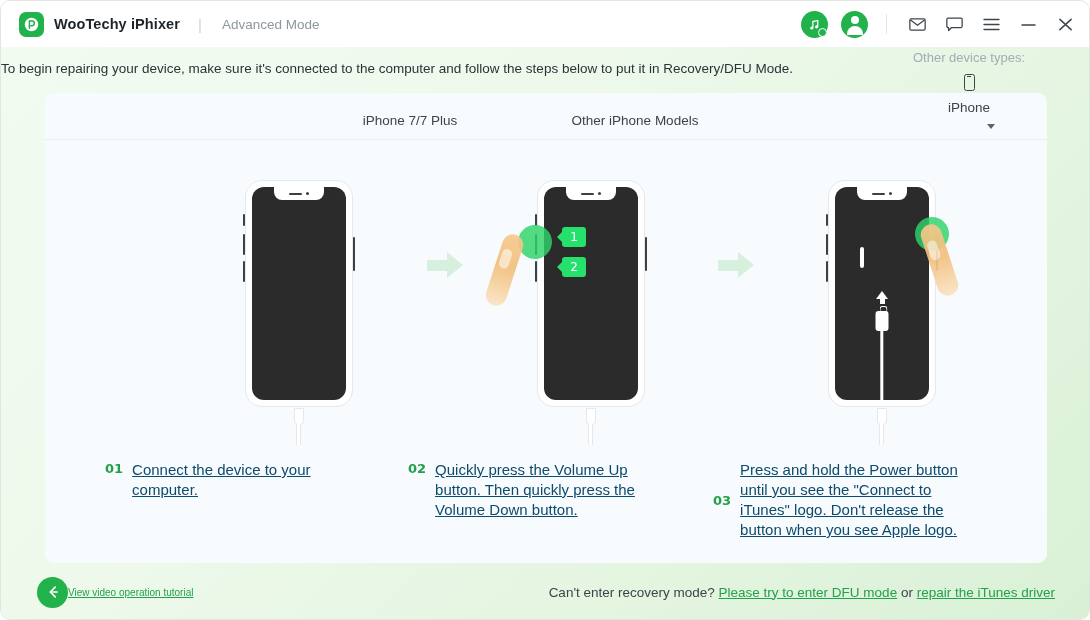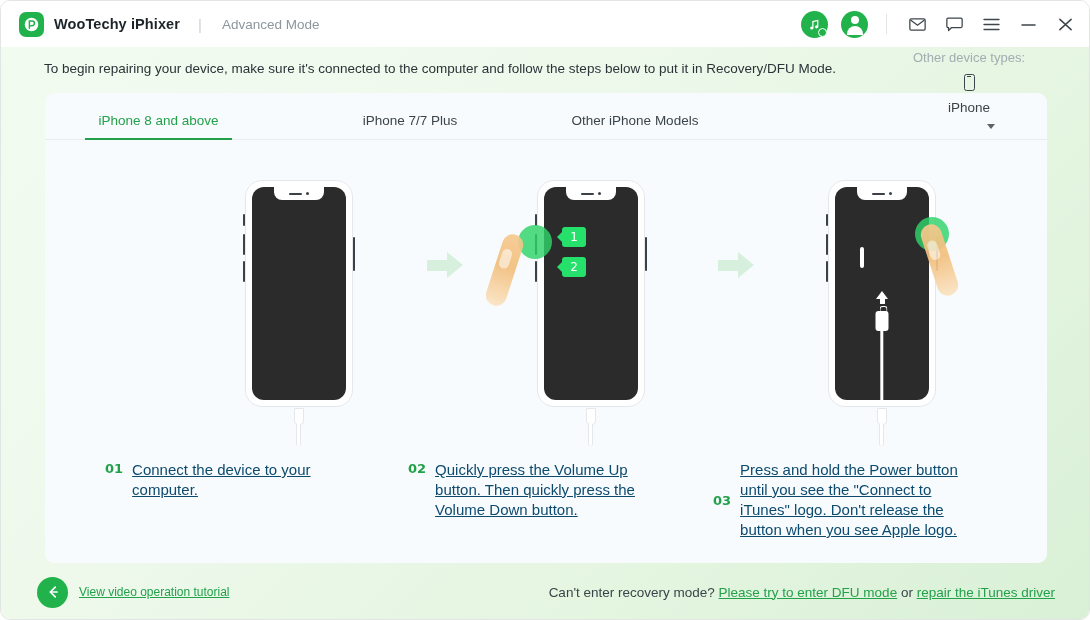--- a/index.html
+++ b/index.html
@@ -82,21 +82,20 @@
   
   .body-area {
     position: absolute; top: 46px; left: 0;
     width: 1090px; height: 574px;
     background:
       linear-gradient(135deg, #f2fbf0 0%, #eef9ec 35%, #e4f5e0 70%, #d9f0d6 100%);
   }
 
   .banner {
     position: absolute; top: 14px; left: 0; width: 878px;
-    text-align: center;
     font-size: 13.5px; color: #2b3338;
   }
 
   
   .card {
     position: absolute; top: 46px; left: 44px;
     width: 1002px; height: 470px;
     background: #f8fbfd;
     border-radius: 9px;
   }
@@ -323,22 +322,22 @@
     width: 1090px; height: 58px;
     display: flex; align-items: center;
   }
   .back-btn {
     position: absolute; left: 36px;
     width: 31px; height: 31px; border-radius: 50%;
     background: #22b24c;
     display: flex; align-items: center; justify-content: center;
   }
   .tutorial-link {
-    position: absolute; left: 78px;
-    font-size: 12px; color: #22a14a;
+    position: absolute; left: 67px;
+    font-size: 10px; color: #22a14a;
     text-decoration: underline;
   }
   .footer-right {
     position: absolute; right: 36px;
     font-size: 13.5px; color: #3b444a;
   }
   .footer-right a {
     color: #22a14a; text-decoration: underline;
   }
 </style>
@@ -412,21 +411,20 @@
     </div>
   </div>
 
   <div class="body-area">
 
     <div class="banner">To begin repairing your device, make sure it's connected to the computer and follow the steps below to put it in Recovery/DFU Mode.</div>
 
     <div class="card">
 
       <div class="tabs-row">
-        <div class="tab tab-0 active">iPhone 8 and above</div>
         <div class="tab tab-1">iPhone 7/7 Plus</div>
         <div class="tab tab-2">Other iPhone Models</div>
 
         <div class="device-select">
           <span class="device-label">Other device types:</span>
           <span class="phone-glyph"></span>
           <span class="device-value">iPhone</span>
           <span class="caret"></span>
         </div>
       </div>

